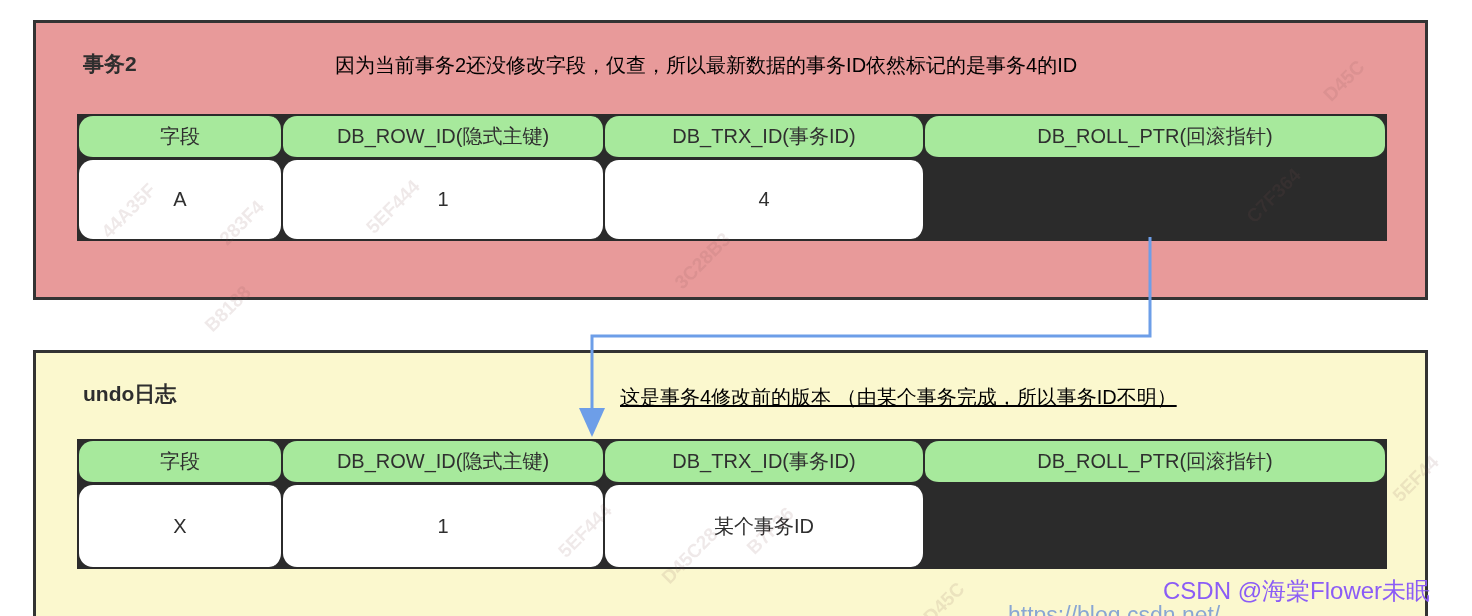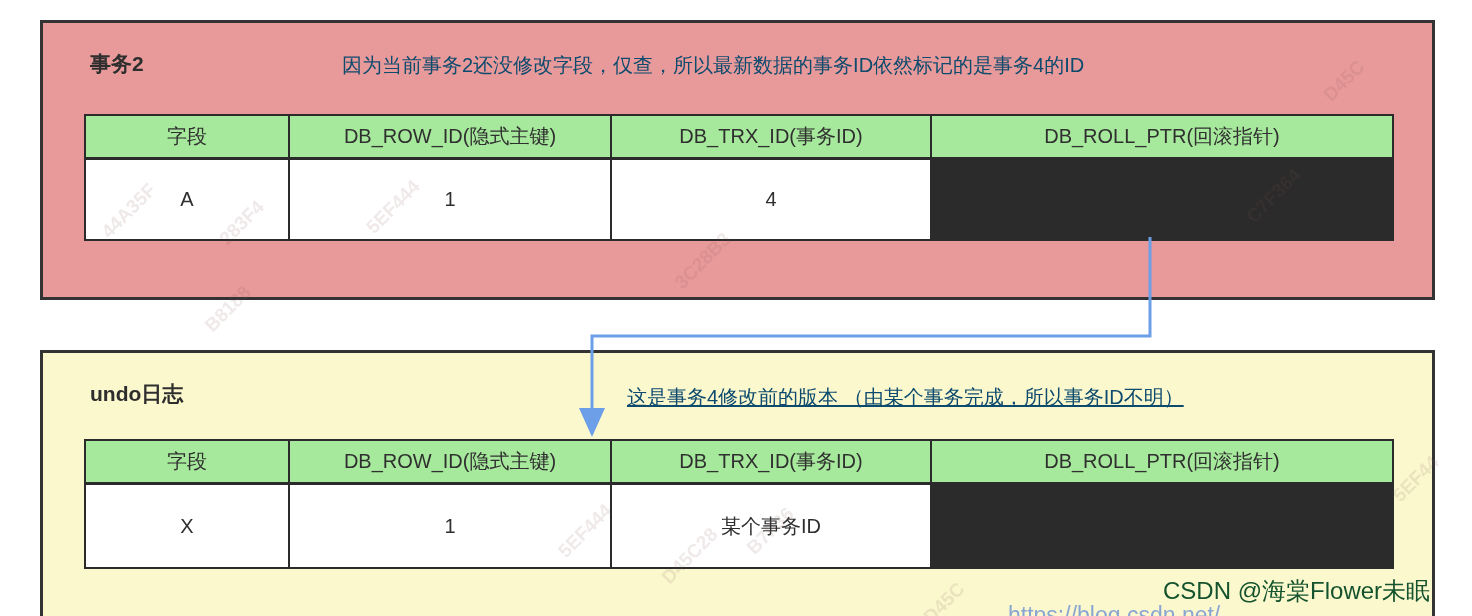--- a/index.html
+++ b/index.html
@@ -1,44 +1,44 @@
 <!DOCTYPE html>
 <html><head>
 <meta charset="utf-8">
 <style>
   html,body{margin:0;padding:0;}
   body{font-family:"Liberation Sans","DejaVu Sans",sans-serif;background:#fff;}
   #page{position:relative;width:1472px;height:616px;background:#fff;overflow:hidden;}
 
   .box{position:absolute;left:33px;width:1395px;height:280px;box-sizing:border-box;
-       border:3px solid #333;margin-left:7px;}
+       border:3px solid #333;}
   #tx-box{top:20px;background:#e89a9a;}
   #undo-box{top:350px;background:#fbf8ce;}
 
   .box-title{position:absolute;left:47px;top:27px;font-size:21px;font-weight:bold;color:#2e2e2e;}
-  .box-desc{position:absolute;top:29px;font-size:20px;color:#0c4a6e;white-space:nowrap;}
+  .box-desc{position:absolute;top:29px;font-size:20px;color:#000000;white-space:nowrap;}
   #tx-desc{left:299px;}
   #undo-desc{left:584px;top:31px;text-decoration:underline;}
 
   .tbl{position:absolute;left:41px;display:grid;
        grid-template-columns:204px 322px 320px 460px;
        box-sizing:content-box;border:2px solid #2b2b2b;background:#2b2b2b;}
   #tx-table{top:91px;grid-template-rows:44px 79px;}
   #undo-table{top:86px;grid-template-rows:44px 82px;}
   .cell{display:flex;align-items:center;justify-content:center;
         font-size:20px;color:#2f2f2f;background:#fff;
         border-right:2px solid #2b2b2b;border-bottom:2px solid #2b2b2b;
-        white-space:nowrap;overflow:hidden;}
+        white-space:nowrap;overflow:hidden;border-radius:14px;}
   .cell.last{border-right:none;}
   .cell.bottom{border-bottom:none;}
   .hdr{background:#a7e99c;border-bottom:3px solid #2b2b2b;}
 
   #arrow-layer{position:absolute;left:0;top:0;width:1472px;height:616px;pointer-events:none;}
 
-  #csdn-watermark{position:absolute;left:1163px;top:575px;font-size:24px;color:#14532d;
+  #csdn-watermark{position:absolute;left:1163px;top:575px;font-size:24px;color:#8b5cf6;
         white-space:nowrap;z-index:5;}
   #url-watermark{position:absolute;left:1008px;top:602px;font-size:23px;color:#4d7bd6;
         opacity:.65;white-space:nowrap;z-index:5;}
 
   .acwm{position:absolute;font-size:19px;color:rgba(130,85,85,.13);font-weight:bold;
         transform:rotate(-45deg);white-space:nowrap;pointer-events:none;}
 </style>
 </head>
 <body>
 

